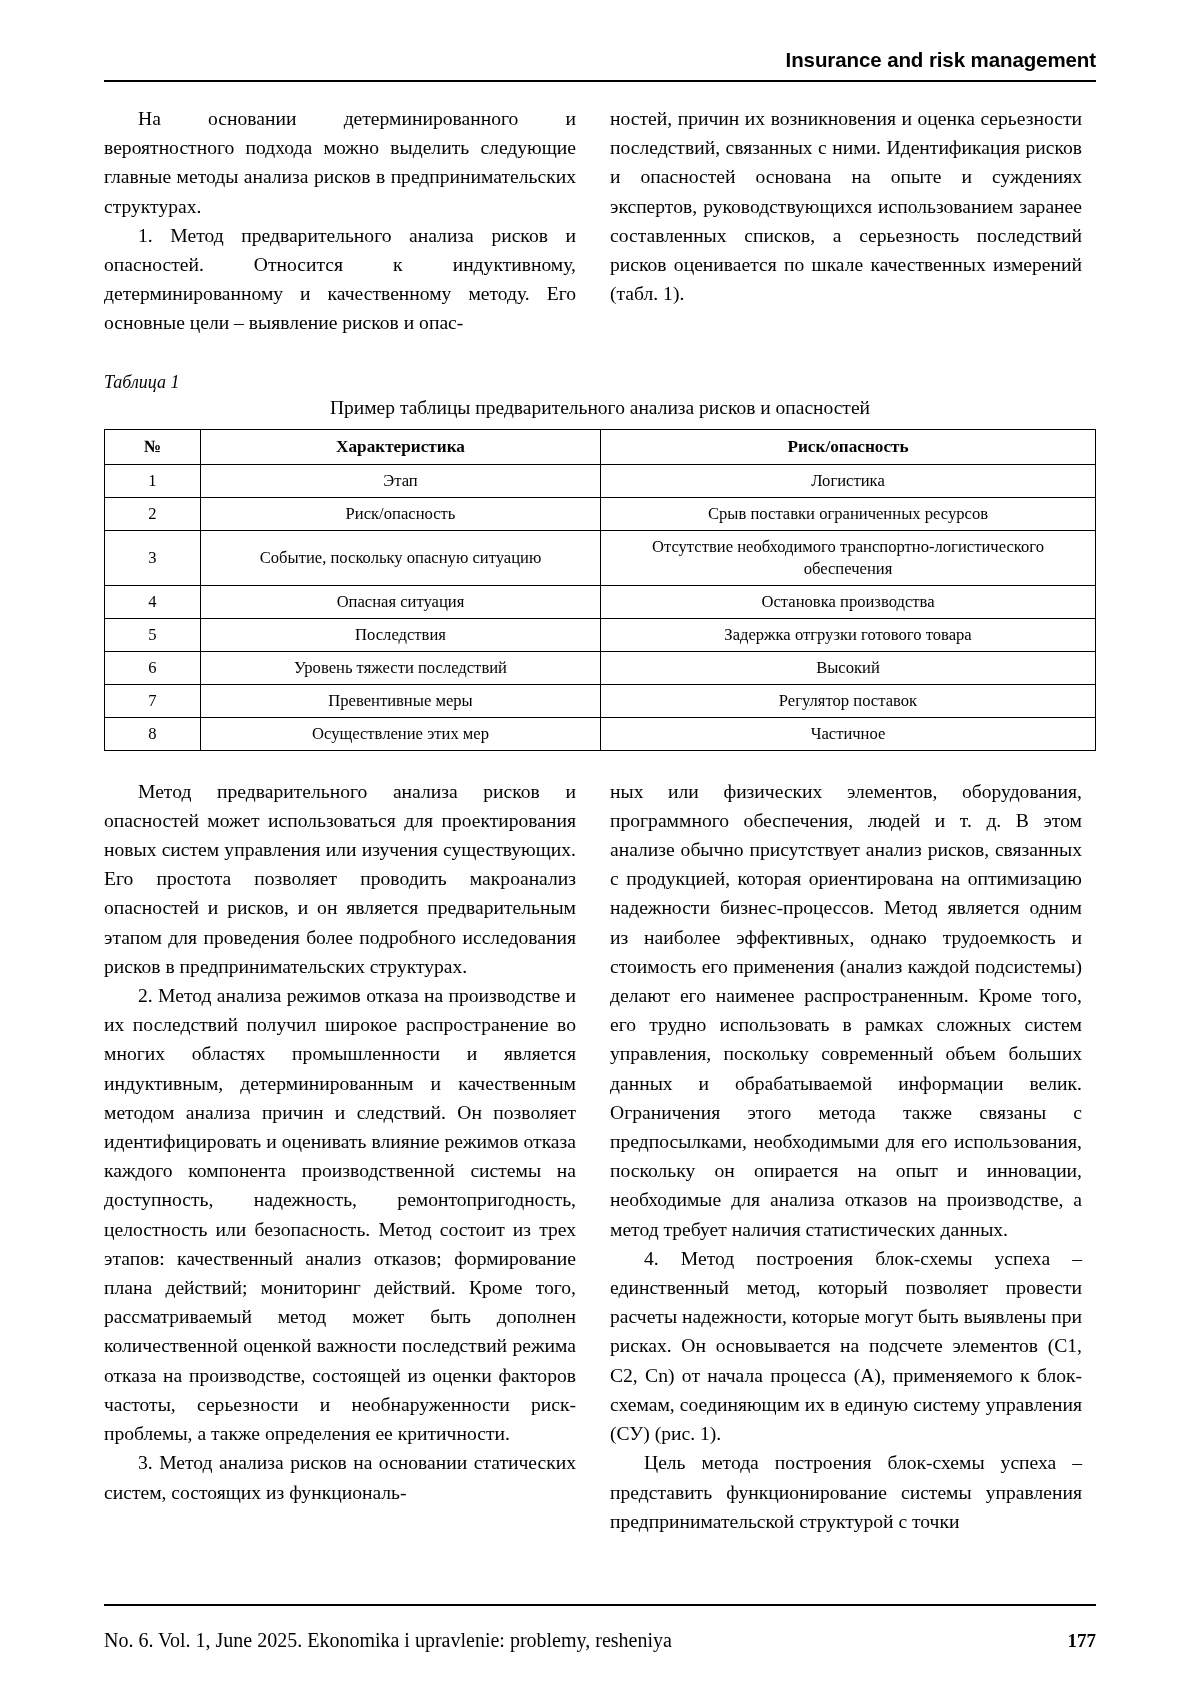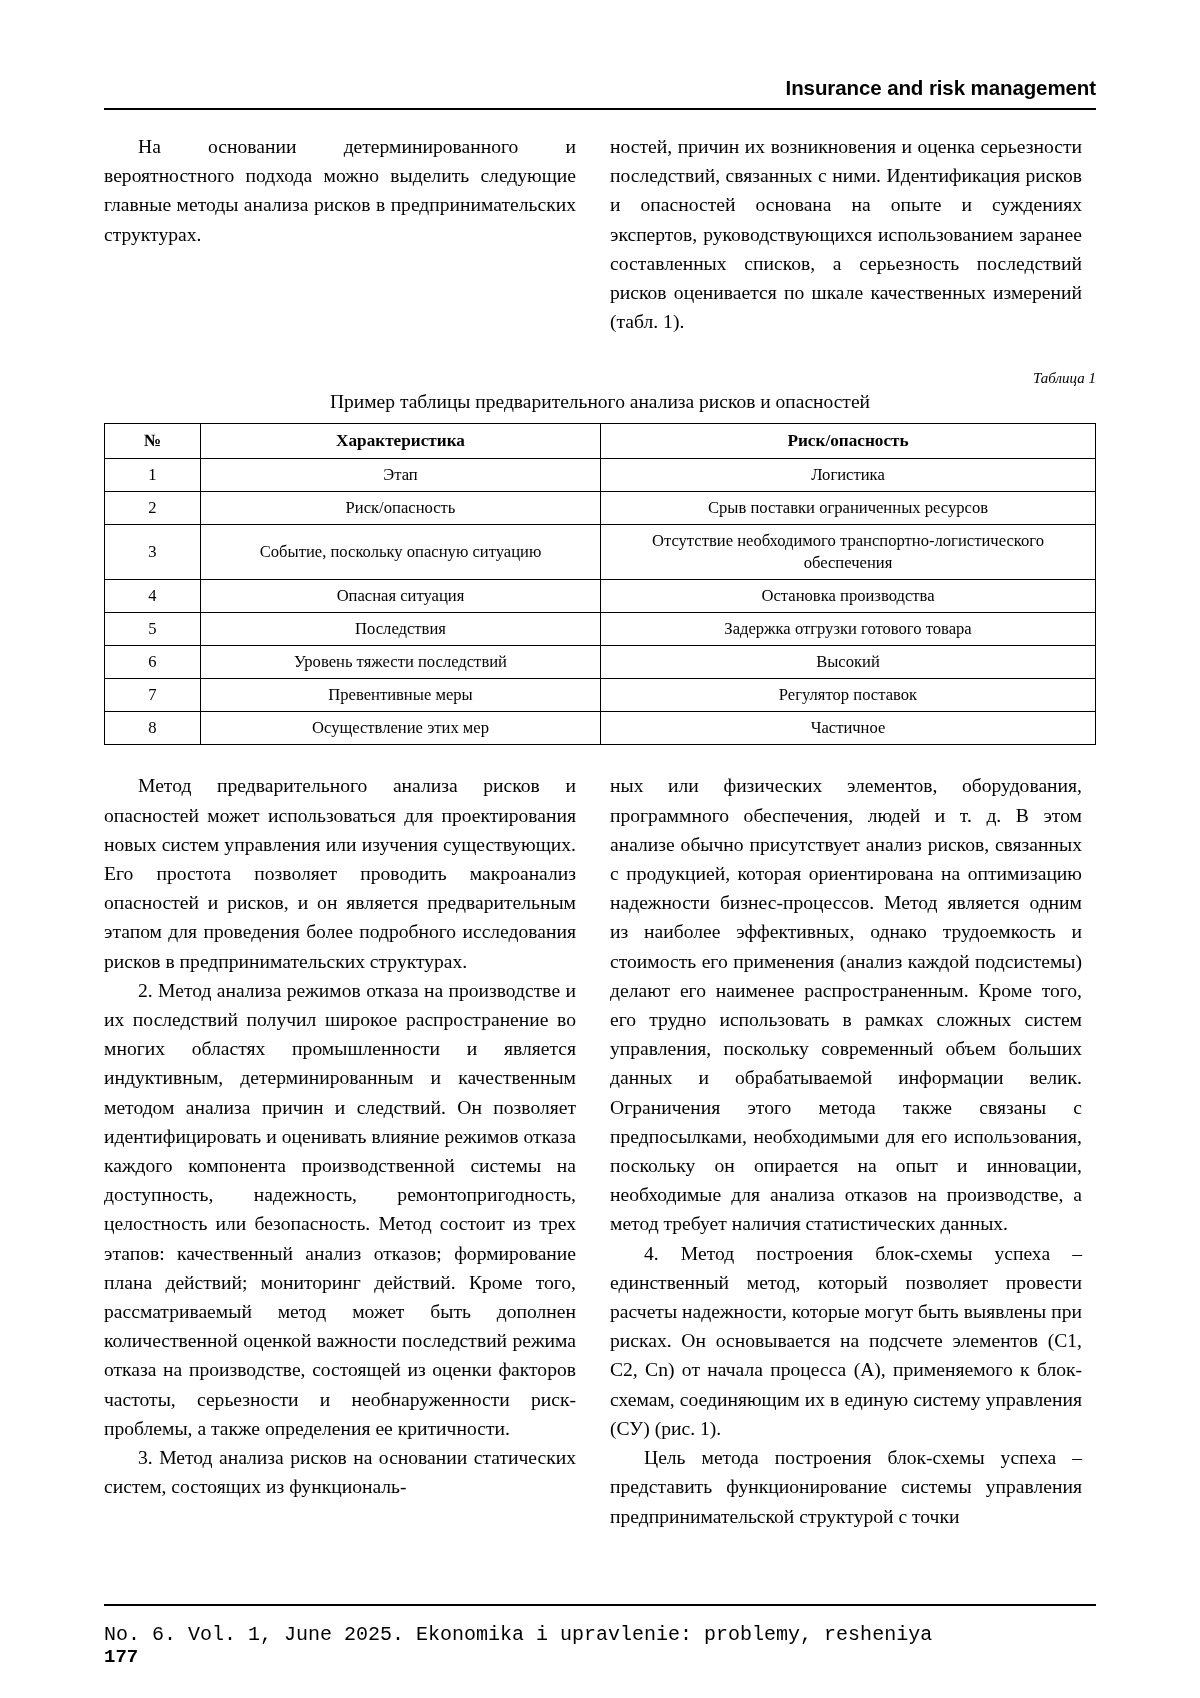--- a/index.html
+++ b/index.html
@@ -13,21 +13,21 @@
     font-family: "Liberation Serif", serif;
     color: #000000;
     position: relative;
   }
   .page {
     position: absolute;
     left: 0; top: 0;
     width: 1200px;
     height: 1698px;
     box-sizing: border-box;
-    padding: 76px 104px 60px 104px;
+    padding: 48px 104px 60px 104px;
     border-radius: 29px;
   }
 
   
   .header {
     text-align: right;
     font-family: "Liberation Sans", sans-serif;
     font-weight: bold;
     font-size: 20.5px;
     letter-spacing: -0.1px;
@@ -54,23 +54,22 @@
     text-justify: inter-word;
     font-size: 19.6px;
     line-height: 29.2px;
     text-indent: 34px;
     hyphens: manual;
   }
   p.para.noindent { text-indent: 0; }
 
   
   .table-number {
-    text-align: right;
     font-style: italic;
-    font-size: 15px;
+    font-size: 18px;
     margin-top: 34px;
     margin-bottom: 4px;
   }
   .table-title {
     text-align: center;
     font-weight: normal;
     font-size: 19.5px;
     margin-bottom: 10px;
   }
 
@@ -113,46 +112,46 @@
     border-bottom: 2.2px solid #000;
     position: absolute;
     left: 104px;
     right: 104px;
     bottom: 92px;
   }
   .footer {
     position: absolute;
     left: 104px;
     right: 104px;
-    bottom: 30px;
+    bottom: 46px;
     display: flex;
     align-items: baseline;
     justify-content: space-between;
-    font-family: Liberation Mono, monospace;
+    font-family: Liberation Serif, serif;
     font-size: 20px;
-    flex-direction: column;
   }
   .footer .page-no {
     font-weight: bold;
     font-size: 19px;
   }
 </style>
 </head>
 <body>
 
 <div class="page">
 
   <div class="header">
     <span>Insurance and risk management</span>
   </div>
   <div class="header-rule"></div>
 
   <div class="cols">
     <div class="col">
       <p class="para">На основании детерминированного и вероятностного подхода можно выделить следующие главные методы анализа рисков в предпринимательских структурах.</p>
+      <p class="para">1. Метод предварительного анализа рисков и опасностей. Относится к индуктивному, детерминированному и качественному методу. Его основные цели – выявление рисков и опас-</p>
     </div>
     <div class="col">
       <p class="para noindent">ностей, причин их возникновения и оценка серьезности последствий, связанных с ними. Идентификация рисков и опасностей основана на опыте и суждениях экспертов, руководствующихся использованием заранее составленных списков, а серьезность последствий рисков оценивается по шкале качественных измерений (табл. 1).</p>
     </div>
   </div>
 
   <div class="table-number">Таблица 1</div>
   <div class="table-title">Пример таблицы предварительного анализа рисков и опасностей</div>
 
   <table class="risk">

